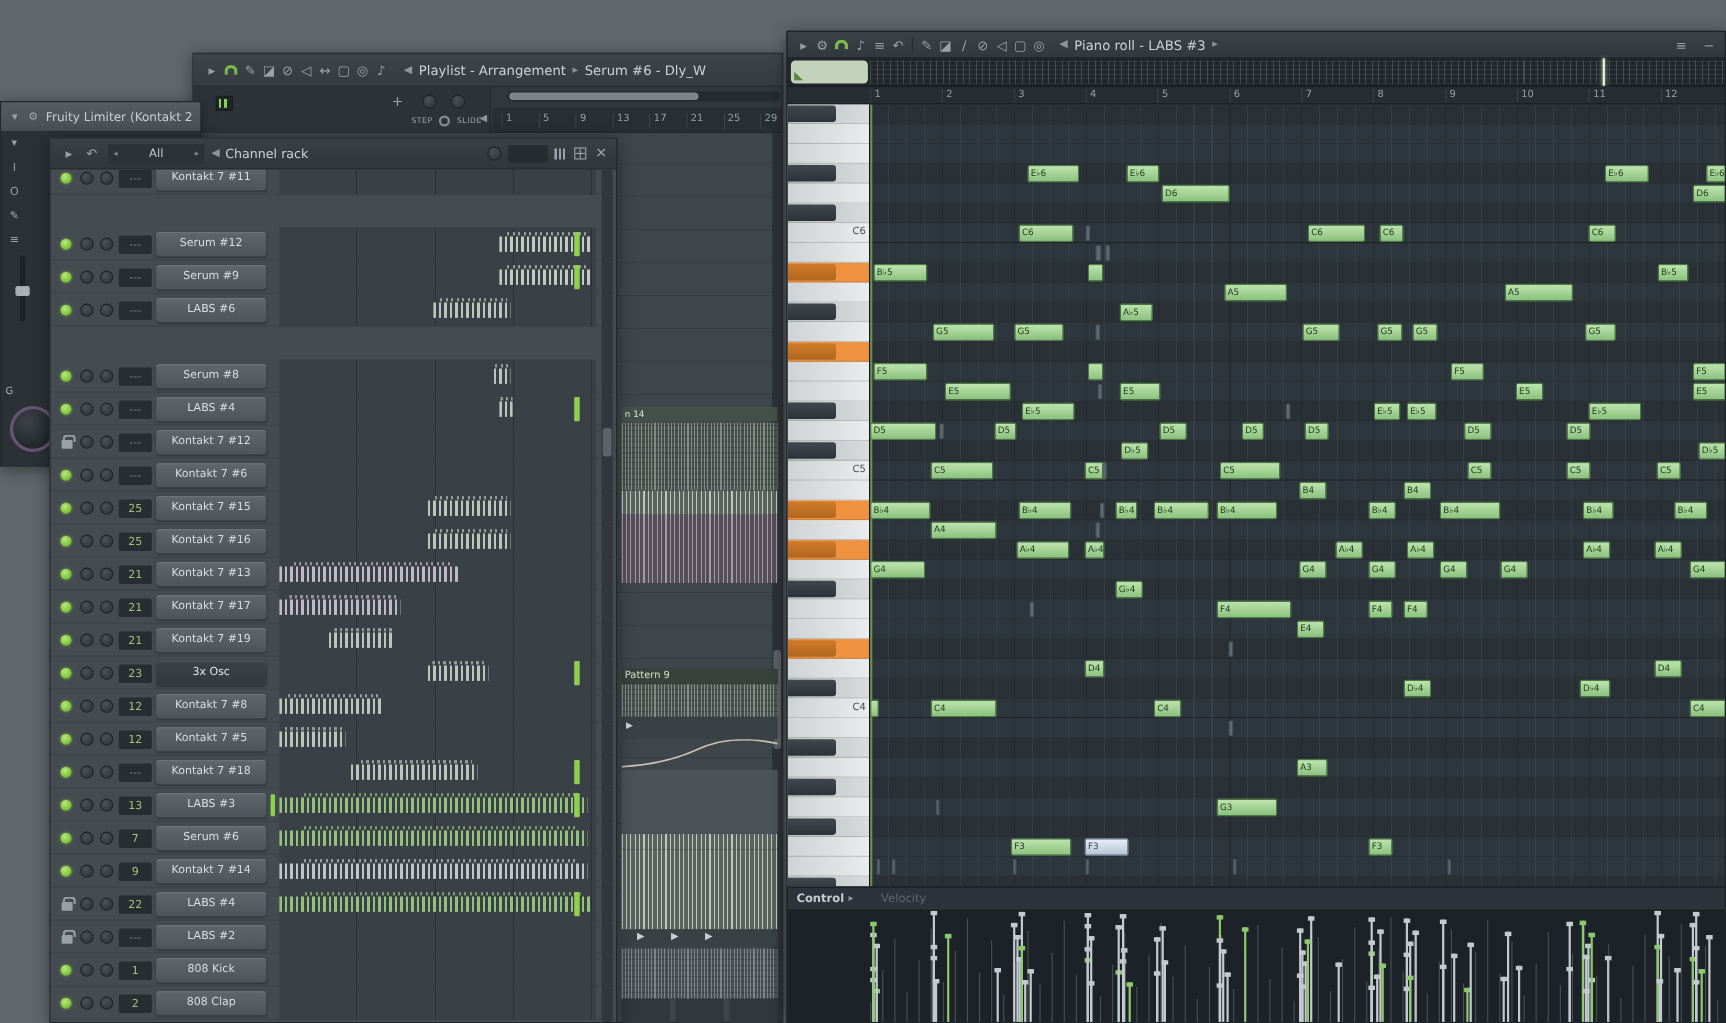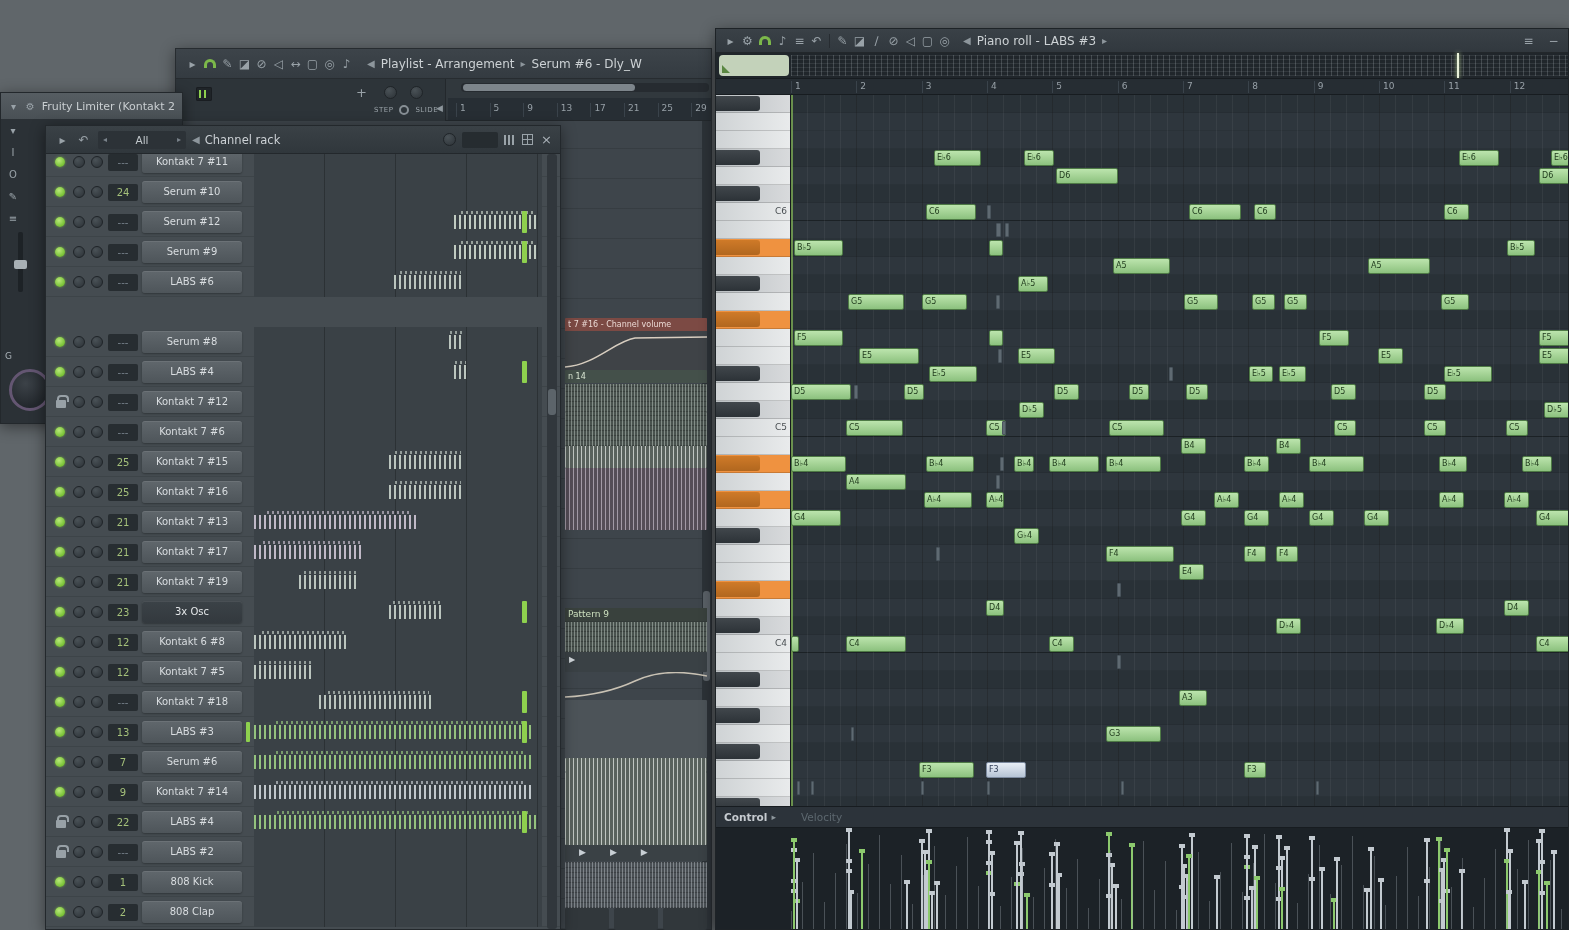--- a/index.html
+++ b/index.html
@@ -200,26 +200,20 @@
           <span class="pl-num" style="left: 243.2px;">29</span>
         </div>
     </div>
     <div class="pl-tracks"></div>
     <div class="pl-vscroll">
         <span class="thumb" style="position:absolute;"></span>
       </div>
   </section>
 
   <div class="pl-strip">
-    <div class="clip auto1">
-      <div class="clip-head maroon"><span>t 7 #16 - Channel volume</span></div>
-      <svg viewBox="0 0 142 40" preserveAspectRatio="none">
-          <path d="M0,36 C30,34 50,10 70,7 L142,6" fill="none" stroke="#d8cec0" stroke-width="1.5"></path>
-        </svg>
-    </div>
     <div class="clip p14">
       <div class="clip-head green"><span>n 14</span></div>
     </div>
     <div class="clip wave1 tex-wave"></div>
     <div class="clip wave2 tex-wave"></div>
     <div class="clip st1 tex-stripes"></div>
     <div class="clip st2 tex-purple"></div>
     <div class="clip p9">
       <div class="clip-head dark"><span>Pattern 9</span></div>
       <div class="p9body tex-wave"></div>
@@ -290,28 +284,20 @@
     </div>
     <div class="cr-rows">
         <div class="cr-row" style="top: -7px;">
           <span class="led"></span>
           <span class="knob" style="left: 27px;"></span>
           <span class="knob" style="left: 45px;"></span>
           <span class="numbox dim">---</span>
           <button class="cname">Kontakt 7 #11</button>
           <div class="cr-preview"></div>
         </div>
-        <div class="cr-row" style="top: 23px;">
-          <span class="led"></span>
-          <span class="knob" style="left: 27px;"></span>
-          <span class="knob" style="left: 45px;"></span>
-          <span class="numbox">24</span>
-          <button class="cname">Serum #10</button>
-          <div class="cr-preview"></div>
-        </div>
         <div class="cr-row" style="top: 53px;">
           <span class="led"></span>
           <span class="knob" style="left: 27px;"></span>
           <span class="knob" style="left: 45px;"></span>
           <span class="numbox dim">---</span>
           <button class="cname">Serum #12</button>
           <div class="cr-preview">
             <div class="cr-clip" style="left: 200px; width: 85px; --cc: #cfdacf;"></div>
             <span class="cr-end"></span>
           </div>
@@ -433,21 +419,21 @@
           <div class="cr-preview">
             <div class="cr-clip" style="left: 135px; width: 55px; --cc: #c9d4cc;"></div>
             <span class="cr-end"></span>
           </div>
         </div>
         <div class="cr-row" style="top: 473px;">
           <span class="led"></span>
           <span class="knob" style="left: 27px;"></span>
           <span class="knob" style="left: 45px;"></span>
           <span class="numbox">12</span>
-          <button class="cname">Kontakt 6 #8</button>
+          <button class="cname">Kontakt 7 #8</button>
           <div class="cr-preview">
             <div class="cr-clip" style="left: 0px; width: 95px; --cc: #c9d4cc;"></div>
           </div>
         </div>
         <div class="cr-row" style="top: 503px;">
           <span class="led"></span>
           <span class="knob" style="left: 27px;"></span>
           <span class="knob" style="left: 45px;"></span>
           <span class="numbox">12</span>
           <button class="cname">Kontakt 7 #5</button>

